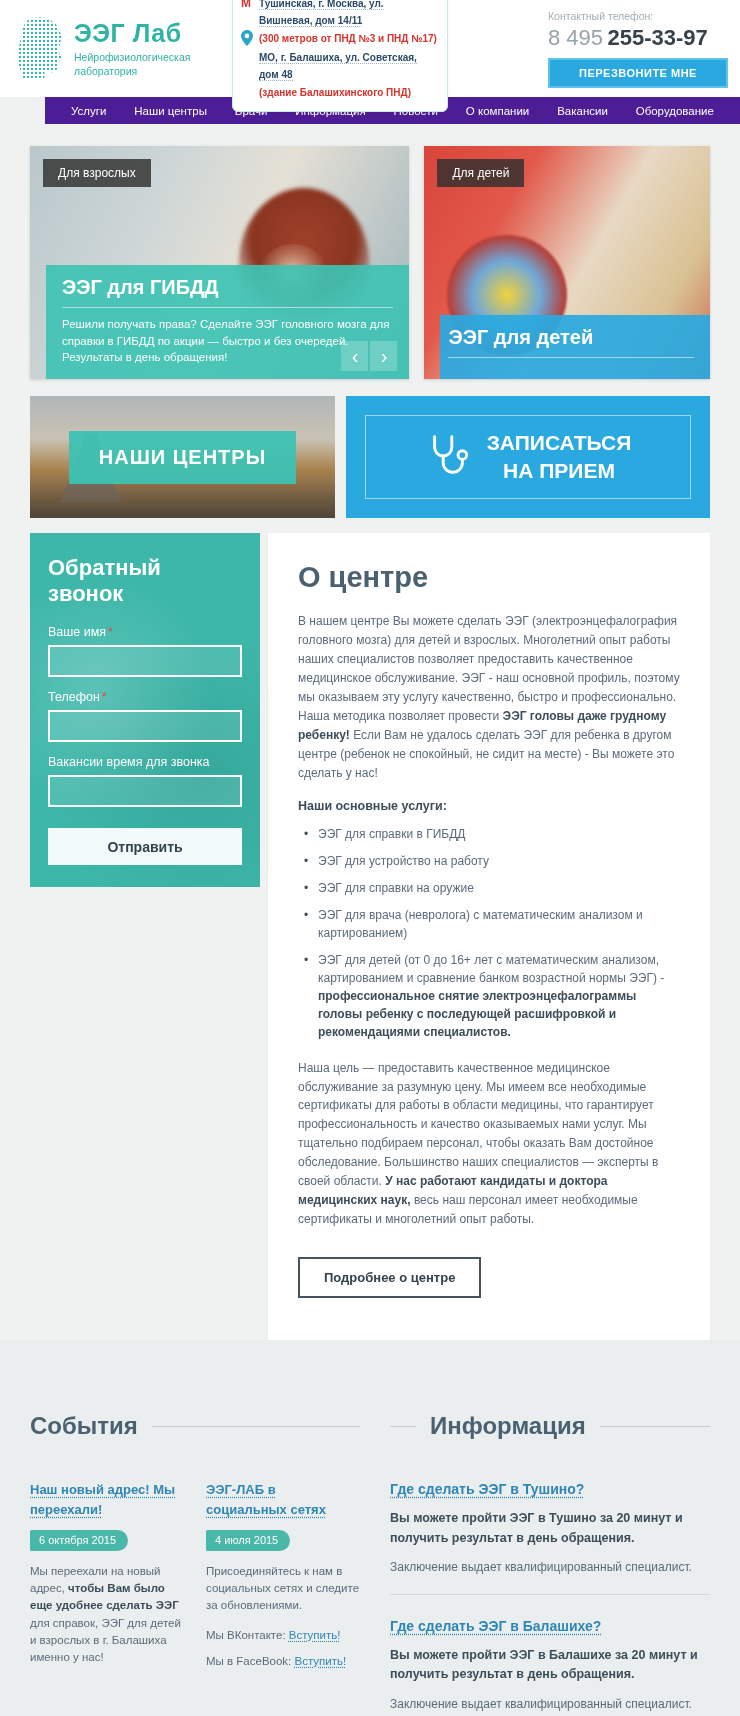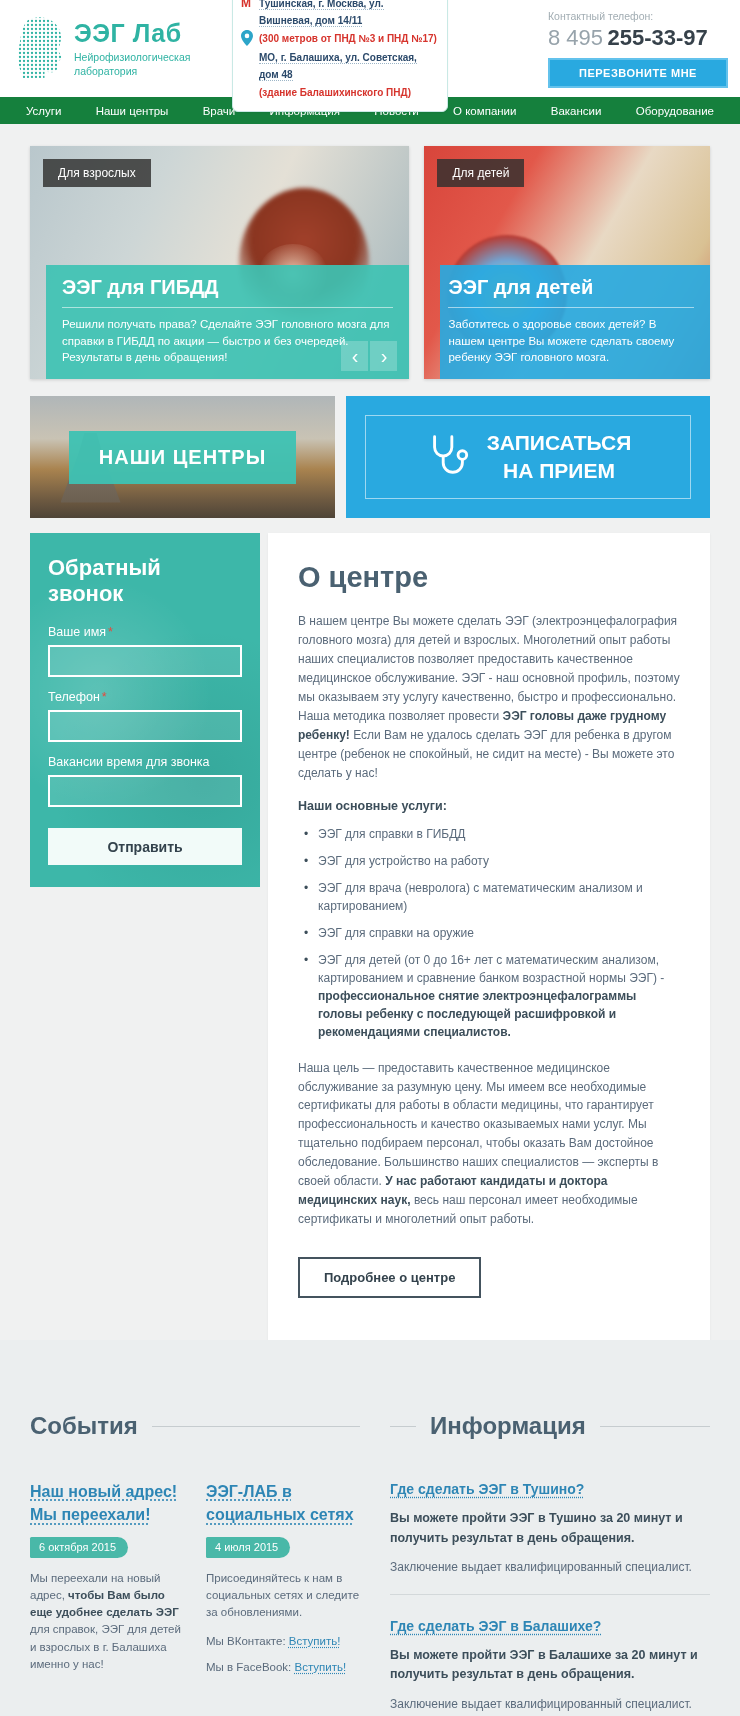--- a/index.html
+++ b/index.html
@@ -20,21 +20,21 @@
   .metro-ic { position:absolute; left:8px; top:10px; color:#d6332c; font-weight:bold; font-size:12px; }
   .pin-ic { position:absolute; left:8px; top:44px; }
   .phone-block { margin-left:auto; width:180px; }
   .phone-label { color:#a2adb3; font-size:10.5px; }
   .phone-row { margin:3px 0 7px; white-space:nowrap; }
   .phone-code { color:#97a3ab; font-size:22px; }
   .phone-num { color:#36414a; font-size:22px; font-weight:bold; }
   .callback-btn { display:block; width:100%; background:#29a9e0; border:2px solid #63c2ec; color:#fff; font-family:inherit; font-size:11px; font-weight:bold; letter-spacing:.5px; padding:7px 0; text-align:center; cursor:pointer; }
 
   
-  .nav { background:#15803d; height:27px; display:flex; align-items:center; padding:0 26px; }
+  .nav { background:#4c1d95; height:27px; display:flex; align-items:center; padding:0 26px;margin-left:45px; }
   .nav a { color:#fff; font-size:11.5px; text-decoration:none; margin-right:0; cursor:pointer; }
   .nav { justify-content:space-between; }
 
   
   .main { padding:22px 30px 0; }
 
   
   .sliders { display:flex; gap:15px; }
   .slide { position:relative; height:233px; overflow:hidden; box-shadow:0 1px 3px rgba(0,0,0,.15); }
   .slide-adults { width:412px; }
@@ -97,21 +97,21 @@
   .section2 { background:#ebeeef; margin-top:0; padding:72px 30px 55px; flex:1; }
   .sec2-cols { display:flex; }
   .events-col { width:330px; }
   .info-col { flex:1; margin-left:30px; }
   .sec-head { display:flex; align-items:center; margin-bottom:40px; }
   .sec-title { color:#4a6171; font-size:24px; font-weight:bold; white-space:nowrap; }
   .sec-line { height:1px; background:#c6cccf; flex:1; margin-left:14px; }
   .sec-line-l { height:1px; background:#c6cccf; width:26px; margin-right:14px; }
   .ev-cards { display:flex; gap:22px; }
   .ev-card { width:154px; }
-  .ev-title { color:#2e86b5; font-size:16px; font-weight:bold; line-height:1.45; text-decoration:underline dotted; text-underline-offset:3px; cursor:pointer; display:inline; }
+  .ev-title { color:#2e86b5; font-size:13px; font-weight:bold; line-height:1.45; text-decoration:underline dotted; text-underline-offset:3px; cursor:pointer; display:inline; }
   .ev-date { display:inline-block; background:#49b8a8; color:#fff; font-size:11px; padding:4px 12px 5px 9px; border-radius:2px 14px 14px 2px; margin:10px 0 12px; }
   .ev-text { font-size:11.5px; line-height:1.5; }
   .ev-social { font-size:11.5px; margin-top:14px; color:#5b6b7c; }
   .link { color:#2e86b5; text-decoration:underline dotted; text-underline-offset:2px; cursor:pointer; }
   .info-item-title { color:#2e86b5; font-size:14px; font-weight:bold; text-decoration:underline dotted; text-underline-offset:3px; cursor:pointer; display:inline-block; margin-bottom:12px; }
   .info-bold { font-size:12.5px; font-weight:bold; color:#3c4e5a; line-height:1.55; margin-bottom:12px; }
   .info-text { font-size:12px; color:#5b6b7c; }
   .info-div { height:1px; background:#d3d8da; margin:20px 0 22px; }
 </style>
 </head>
@@ -184,21 +184,20 @@
         <div class="slide-arrows">
           <div class="arrow">‹</div>
           <div class="arrow">›</div>
         </div>
       </div>
       <div class="slide slide-kids">
         <div class="ph-kids"></div>
         <div class="slide-badge">Для детей</div>
         <div class="slide-overlay ov-blue">
           <div class="slide-title">ЭЭГ для детей</div>
-          <div class="slide-text">Заботитесь о здоровье своих детей? В нашем центре Вы можете сделать своему ребенку ЭЭГ головного мозга.</div>
         </div>
       </div>
     </div>
 
     <div class="banners">
       <div class="banner-centers">
         <div class="ph-city"></div>
         <div class="centers-label">НАШИ ЦЕНТРЫ</div>
       </div>
       <div class="banner-appoint">
@@ -232,22 +231,22 @@
         </div>
       </div>
 
       <div class="about">
         <div class="about-title">О центре</div>
         <p><span>В нашем центре Вы можете сделать ЭЭГ (электроэнцефалография головного мозга) для детей и взрослых. Многолетний опыт работы наших специалистов позволяет предоставить качественное медицинское обслуживание. ЭЭГ - наш основной профиль, поэтому мы оказываем эту услугу качественно, быстро и профессионально. Наша методика позволяет провести </span><strong>ЭЭГ головы даже грудному ребенку!</strong><span> Если Вам не удалось сделать ЭЭГ для ребенка в другом центре (ребенок не спокойный, не сидит на месте) - Вы можете это сделать у нас!</span></p>
         <div class="svc-title">Наши основные услуги:</div>
         <ul class="svc-list">
           <li>ЭЭГ для справки в ГИБДД</li>
           <li>ЭЭГ для устройство на работу</li>
+          <li>ЭЭГ для справки на оружие</li>
           <li>ЭЭГ для врача (невролога) с математическим анализом и картированием)</li>
-          <li>ЭЭГ для справки на оружие</li>
           <li><span>ЭЭГ для детей (от 0 до 16+ лет с математическим анализом, картированием и сравнение банком возрастной нормы ЭЭГ) - </span><strong>профессиональное снятие электроэнцефалограммы головы ребенку с последующей расшифровкой и рекомендациями специалистов.</strong></li>
         </ul>
         <p><span>Наша цель — предоставить качественное медицинское обслуживание за разумную цену. Мы имеем все необходимые сертификаты для работы в области медицины, что гарантирует профессиональность и качество оказываемых нами услуг. Мы тщательно подбираем персонал, чтобы оказать Вам достойное обследование. Большинство наших специалистов — эксперты в своей области. </span><strong>У нас работают кандидаты и доктора медицинских наук,</strong><span> весь наш персонал имеет необходимые сертификаты и многолетний опыт работы.</span></p>
         <button class="more-btn">Подробнее о центре</button>
       </div>
     </div>
   </div>
 
   <div class="section2">
     <div class="sec2-cols">

